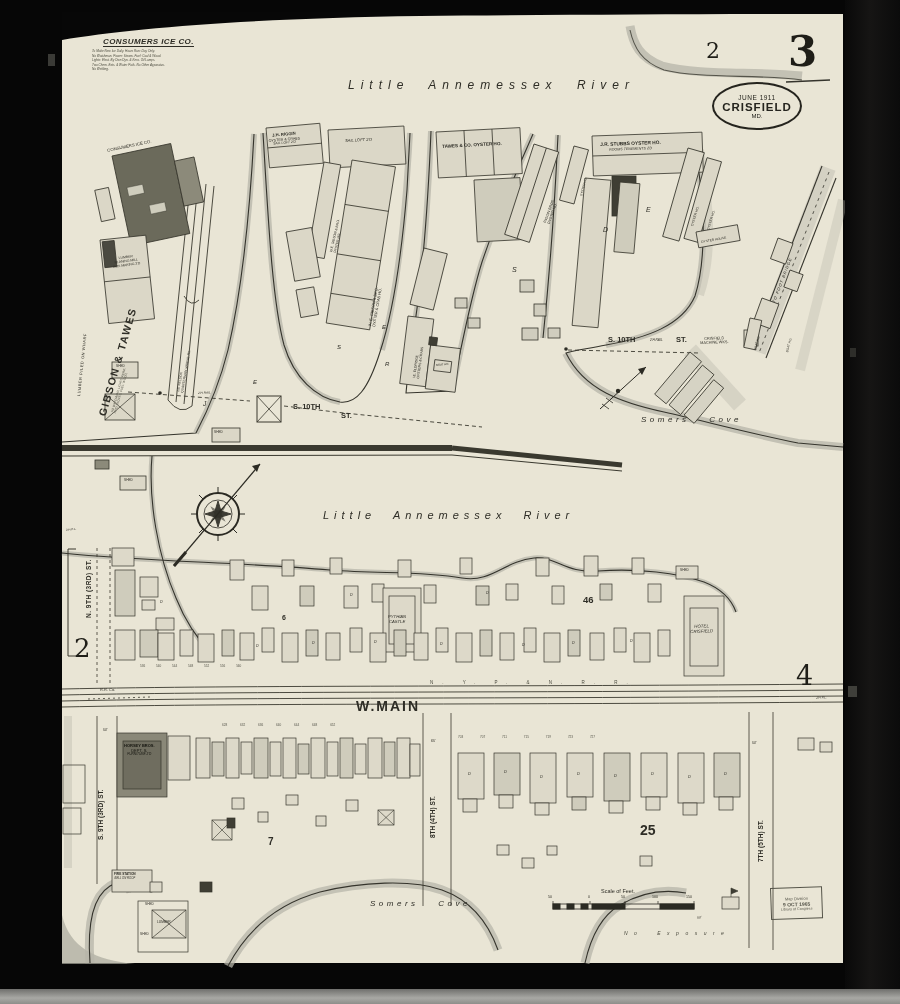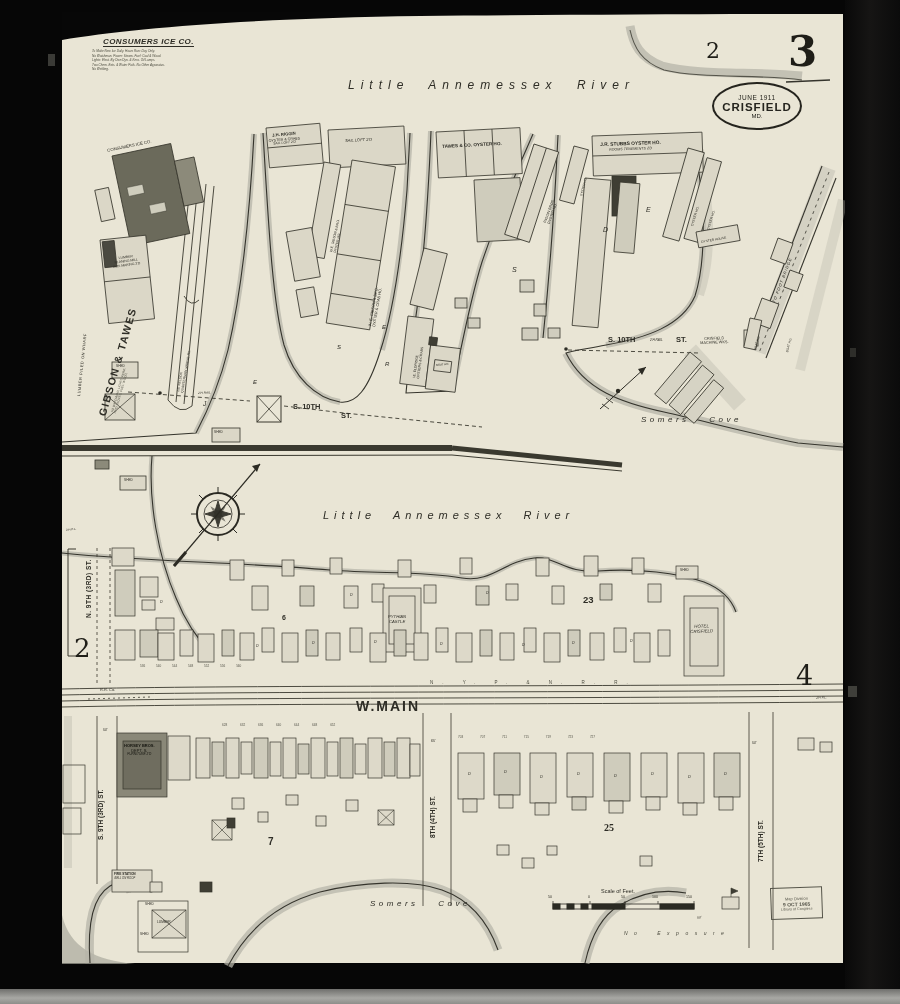--- a/index.html
+++ b/index.html
@@ -454,21 +454,21 @@
 
   <span class="lbl b" style="left:85px;top:618px;font-size:6.5px;letter-spacing:.5px;transform:rotate(-90deg);">N. 9TH (3RD) ST.</span>
   <span class="lbl ser" style="left:74px;top:634px;font-size:26px;">2</span>
   <span class="lbl" style="left:66px;top:529px;font-size:3px;transform:rotate(-8deg);">2'H P.L.</span>
 
   <div class="lbl ctr i" style="left:388px;top:615px;font-size:4.2px;">
     <span class="blk">PYTHIAN</span>
     <span class="blk">CASTLE</span>
   </div>
   <span class="lbl b" style="left:282px;top:614px;font-size:7px;">6</span>
-  <span class="lbl b" style="left:583px;top:595px;font-size:9.5px;">23</span>
+  <span class="lbl b" style="left:583px;top:595px;font-size:9.5px;">46</span>
   <div class="lbl ctr i" style="left:690px;top:624px;font-size:4.4px;transform:rotate(-2deg);">
     <span class="blk">HOTEL</span>
     <span class="blk">CRISFIELD</span>
   </div>
   <span class="lbl ser" style="left:796px;top:660px;font-size:27px;">4</span>
 
   <span class="lbl" style="left:214px;top:431px;font-size:3.2px;">SHED</span>
   <span class="lbl" style="left:116px;top:365px;font-size:3.2px;">SHED</span>
   <span class="lbl" style="left:124px;top:479px;font-size:3.2px;">SHED</span>
   <span class="lbl" style="left:680px;top:569px;font-size:3.2px;">SHED</span>
@@ -488,21 +488,21 @@
   <span class="lbl i" style="left:431px;top:740px;font-size:3.4px;">65'</span>
   <span class="lbl i" style="left:752px;top:742px;font-size:3.4px;">50'</span>
   <span class="lbl i" style="left:697px;top:917px;font-size:3.4px;transform:rotate(-10deg);">50'</span>
 
   <div class="lbl ctr" style="left:124px;top:744px;font-size:4px;color:#15150f;">
     <span class="blk b">HORSEY BROS.</span>
     <span class="blk">DEPT. S.</span>
     <span class="blk i" style="font-size:3.2px;">FURNITURE 2'D</span>
   </div>
   <span class="lbl b" style="left:268px;top:836px;font-size:10px;">7</span>
-  <span class="lbl b" style="left:604px;top:822px;font-size:10px;font-family:Liberation Serif, serif;">25</span>
+  <span class="lbl b" style="left:640px;top:822px;font-size:14px;">25</span>
   <div class="lbl ctr" style="left:114px;top:873px;font-size:3.2px;">
     <span class="blk b">FIRE STATION</span>
     <span class="blk i" style="font-size:2.8px;">BELL ON ROOF</span>
   </div>
 
   <span class="lbl i" style="left:370px;top:899px;font-size:8px;letter-spacing:3.5px;word-spacing:14px;">Somers Cove</span>
   <span class="lbl" style="left:601px;top:888px;font-size:5.5px;">Scale of Feet.</span>
   <span class="lbl" style="left:548px;top:895px;font-size:3.6px;">50</span>
   <span class="lbl" style="left:588px;top:895px;font-size:3.6px;">0</span>
   <span class="lbl" style="left:621px;top:895px;font-size:3.6px;">50</span>

